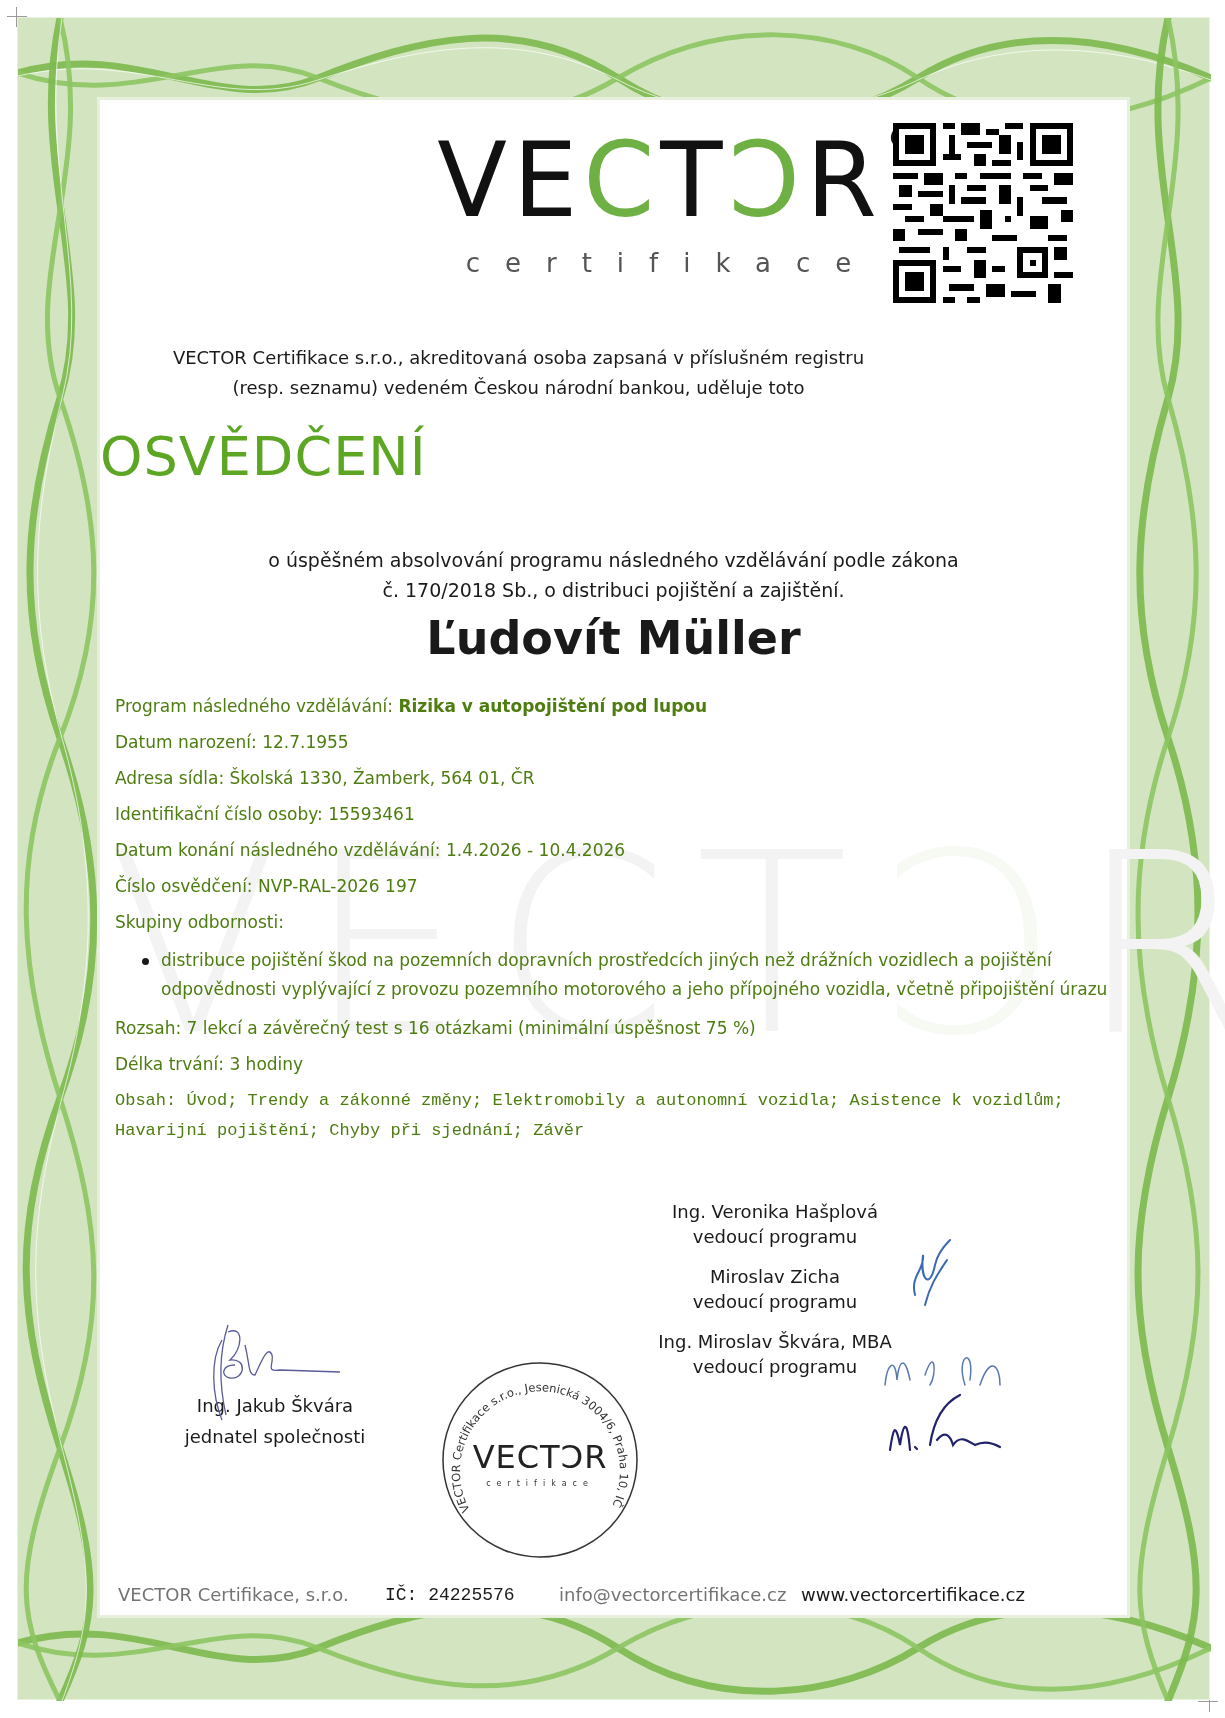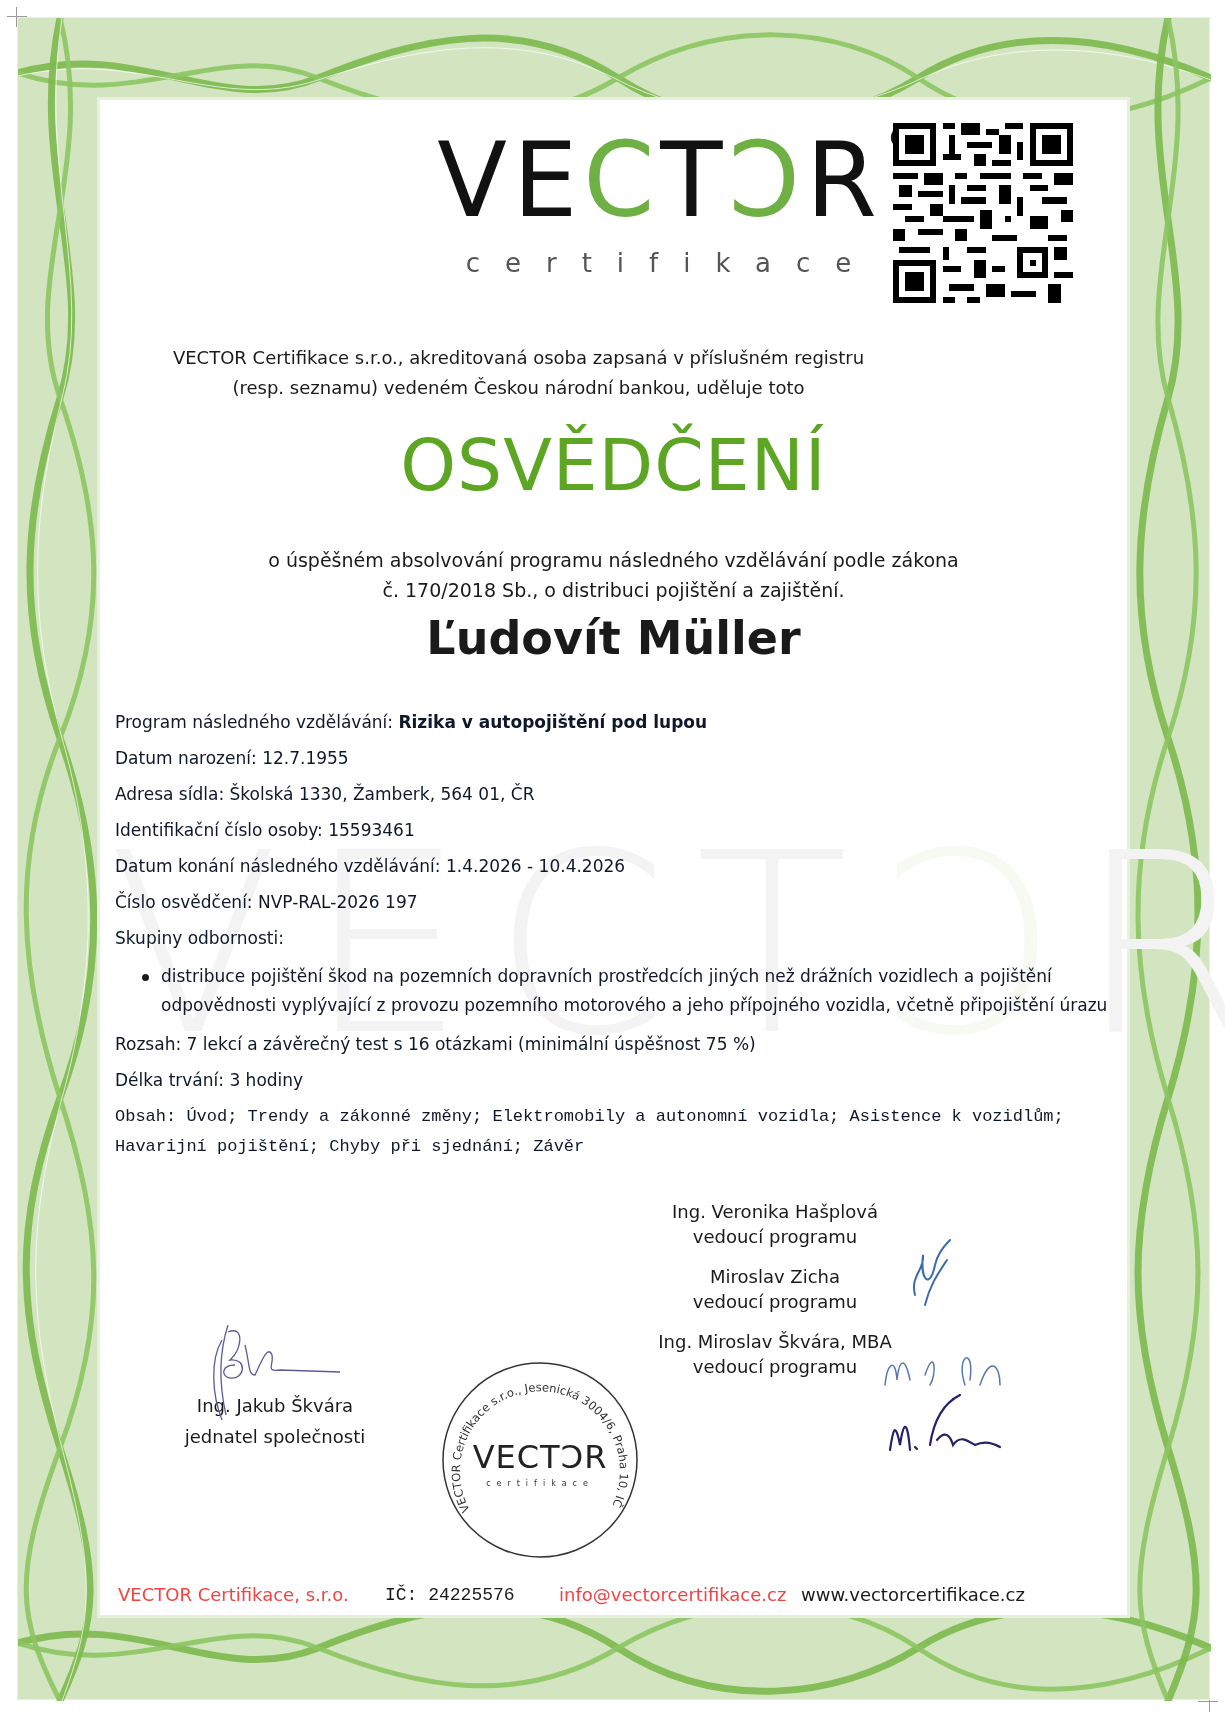--- a/index.html
+++ b/index.html
@@ -10,39 +10,39 @@
   .inner{position:absolute;left:100px;top:100px;width:1027px;height:1515px;background:#ffffff;box-shadow:0 0 0 3px #e6f0dc;}
   .watermark{position:absolute;left:8px;top:720px;width:1027px;font-family:"DejaVu Sans",sans-serif;font-size:250px;font-weight:300;letter-spacing:28px;color:#f3f3f3;white-space:nowrap;line-height:1;}
   .watermark .g{color:#f7f9f3;}
   .logo{position:absolute;left:310px;top:28px;width:500px;text-align:center;}
   .logo .word{font-family:"DejaVu Sans",sans-serif;font-size:104px;font-weight:400;letter-spacing:6px;line-height:1;color:#111;transform:scaleX(0.98);}
   .logo .word .g{color:#6eb043;}
   .logo .reg{position:absolute;right:-5px;top:-6px;font-size:28px;font-weight:700;color:#111;}
   .logo .sub{font-family:"DejaVu Sans",sans-serif;font-size:26px;letter-spacing:25px;color:#555;margin-top:16px;padding-left:22px;}
   .qr{position:absolute;left:793px;top:23px;width:180px;height:180px;}
   .intro{position:absolute;left:0;top:243px;width:837px;text-align:center;font-size:18px;line-height:30px;color:#1a1a1a;}
-  .title{position:absolute;left:0;top:330px;width:1027px;text-align:center;font-size:71px;color:#5ca623;letter-spacing:1px;line-height:1;}
+  .title{position:absolute;left:0;top:330px;width:1027px;text-align:left;font-size:54px;color:#5ca623;letter-spacing:1px;line-height:1;}
   .subtitle{position:absolute;left:0;top:445px;width:1027px;text-align:center;font-size:19px;line-height:30px;}
   .name{position:absolute;left:0;top:515px;width:1027px;text-align:center;font-size:46px;font-weight:700;line-height:1;}
-  .details{position:absolute;left:15px;top:604px;width:1000px;font-size:17px;color:#0f172a;}
+  .details{position:absolute;left:15px;top:588px;width:1000px;font-size:17px;color:#4d7c0f;}
   .details .row{height:36px;line-height:36px;white-space:nowrap;}
   .details .row b{font-weight:700;}
   .details ul{margin:6px 0 6px 0;padding-left:46px;list-style:none;}
   .details ul li{position:relative;line-height:29px;padding-left:0;}
   .details ul li:before{content:"";position:absolute;left:-19px;top:12px;width:7px;height:7px;border-radius:50%;background:#1a1a1a;}
   .details .wrap{line-height:30px;white-space:normal;padding-top:4px;font-family:Liberation Mono, monospace;}
   .sig-left{position:absolute;left:60px;top:1290px;width:230px;text-align:center;font-size:18px;line-height:31px;}
   .sig-left svg{position:absolute;left:40px;top:-70px;}
   .stamp{position:absolute;left:340px;top:1260px;width:200px;height:200px;}
   .sig-right{position:absolute;left:550px;top:1099px;width:250px;text-align:center;font-size:18px;line-height:25px;}
   .sig-right .blk{margin-bottom:15px;}
   .sig-scribbles{position:absolute;left:775px;top:1135px;width:150px;height:230px;}
   .footer{position:absolute;left:0;top:1480px;width:1027px;font-size:18px;height:30px;line-height:30px;}
   .footer span{position:absolute;top:0;white-space:nowrap;}
-  .footer .green{color:#ef4444;}
+  .footer .green{color:#737373;}
 </style>
 </head>
 <body>
 
 <div class="crop" style="left:7px;top:16px;width:20px;height:1px;"></div>
 <div class="crop" style="left:16px;top:7px;width:1px;height:20px;"></div>
 <div class="crop" style="left:1198px;top:1701px;width:20px;height:1px;"></div>
 <div class="crop" style="left:1209px;top:1692px;width:1px;height:20px;"></div>
 
 <div class="frame">

